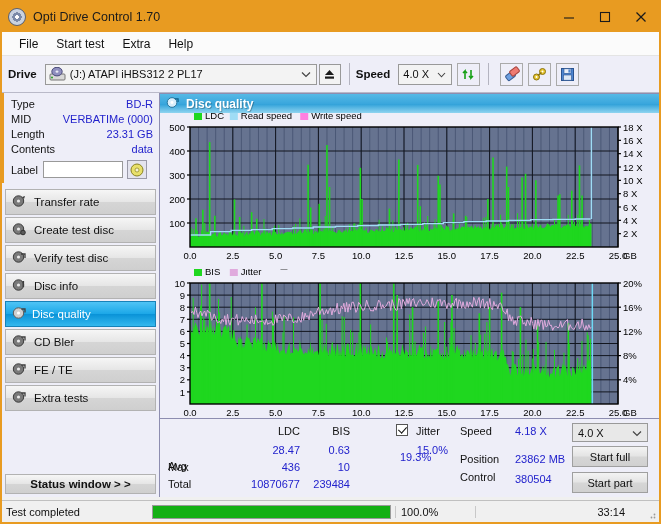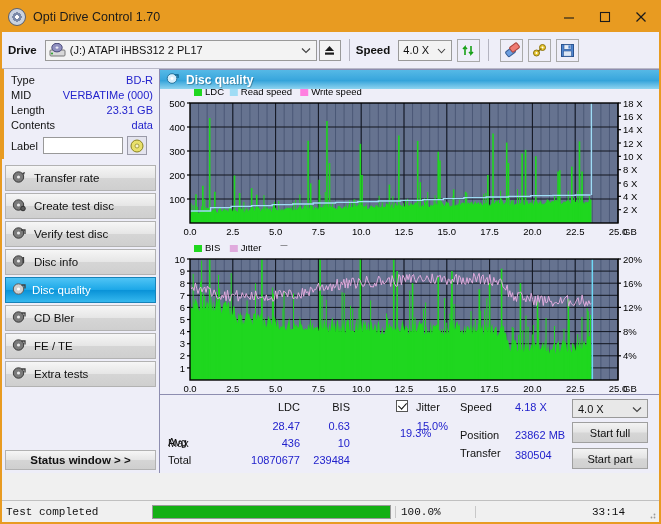--- a/index.html
+++ b/index.html
@@ -294,21 +294,21 @@
   }
 
   
   .statusbar {
     position: absolute;
     left: 0; right: 0; bottom: 0;
     height: 21px;
     background: #f0f0f0;
     border-top: 1px solid #c0c0c0;
     display: flex; align-items: center;
-    font-size: 11px; color: #111; font-family: Liberation Mono, monospace;
+    font-size: 11px; color: #111;
   }
   .sb-text { width: 146px; padding-left: 4px; }
   .sb-progress {
     width: 239px; height: 14px;
     background: #fff;
     border: 1px solid #9a9a9a;
     box-sizing: border-box;
     position: relative;
     margin-right: 4px;
   }
@@ -344,20 +344,26 @@
       </div>
       <div class="win-btn">
         <svg width="12" height="12" viewBox="0 0 12 12">
             <line x1="1.5" y1="1.5" x2="10.5" y2="10.5" stroke="#1b1b1b" stroke-width="1.2"></line>
             <line x1="10.5" y1="1.5" x2="1.5" y2="10.5" stroke="#1b1b1b" stroke-width="1.2"></line>
           </svg>
       </div>
     </div>
   </div>
 
+  <div class="menubar">
+    <div class="menu-item">File</div>
+    <div class="menu-item">Start test</div>
+    <div class="menu-item">Extra</div>
+    <div class="menu-item">Help</div>
+  </div>
 
   <div class="toolbar">
     <div class="tb-label">Drive</div>
     <div class="drive-combo">
       <span class="drive-icon">
         <svg width="17" height="14" viewBox="0 0 17 14">
           <rect x="1" y="7" width="15" height="6" rx="1" fill="#d8d8d8" stroke="#767676"></rect>
           <ellipse cx="8" cy="4.6" rx="5.2" ry="4.3" fill="#8f8fbf" stroke="#4a4a7a"></ellipse>
           <ellipse cx="8" cy="4.6" rx="1.4" ry="1.2" fill="#e9e9f5"></ellipse>
           <circle cx="3" cy="10.5" r="1" fill="#25a325"></circle>
@@ -1018,21 +1024,21 @@
           <div class="st v" style="left:240px; top:32px; width:48px; ">19.3%</div>
 
           <div class="st" style="left:8px; top:59px;">Total</div>
           <div class="st v" style="left:64px; top:59px; width:76px; text-align:right;">10870677</div>
           <div class="st v" style="left:144px; top:59px; width:46px; text-align:right;">239484</div>
 
           <div class="st" style="left:300px; top:6px;">Speed</div>
           <div class="st v" style="left:355px; top:6px;">4.18 X</div>
           <div class="st" style="left:300px; top:34px;">Position</div>
           <div class="st v" style="left:355px; top:34px;">23862 MB</div>
-          <div class="st" style="left:300px; top:52px;">Transfer</div>
+          <div class="st" style="left:300px; top:52px;">Control</div>
           <div class="st v" style="left:355px; top:54px;text-align:center;">380504</div>
 
           <div class="speed-combo2" style="left:412px; top:4px;">
             <span>4.0 X</span>
             <span class="combo-arrow">
               <svg width="10" height="7" viewBox="0 0 10 7">
                   <polyline points="1,1.5 5,5.5 9,1.5" fill="none" stroke="#444" stroke-width="1.2"></polyline>
                 </svg>
             </span>
           </div>

